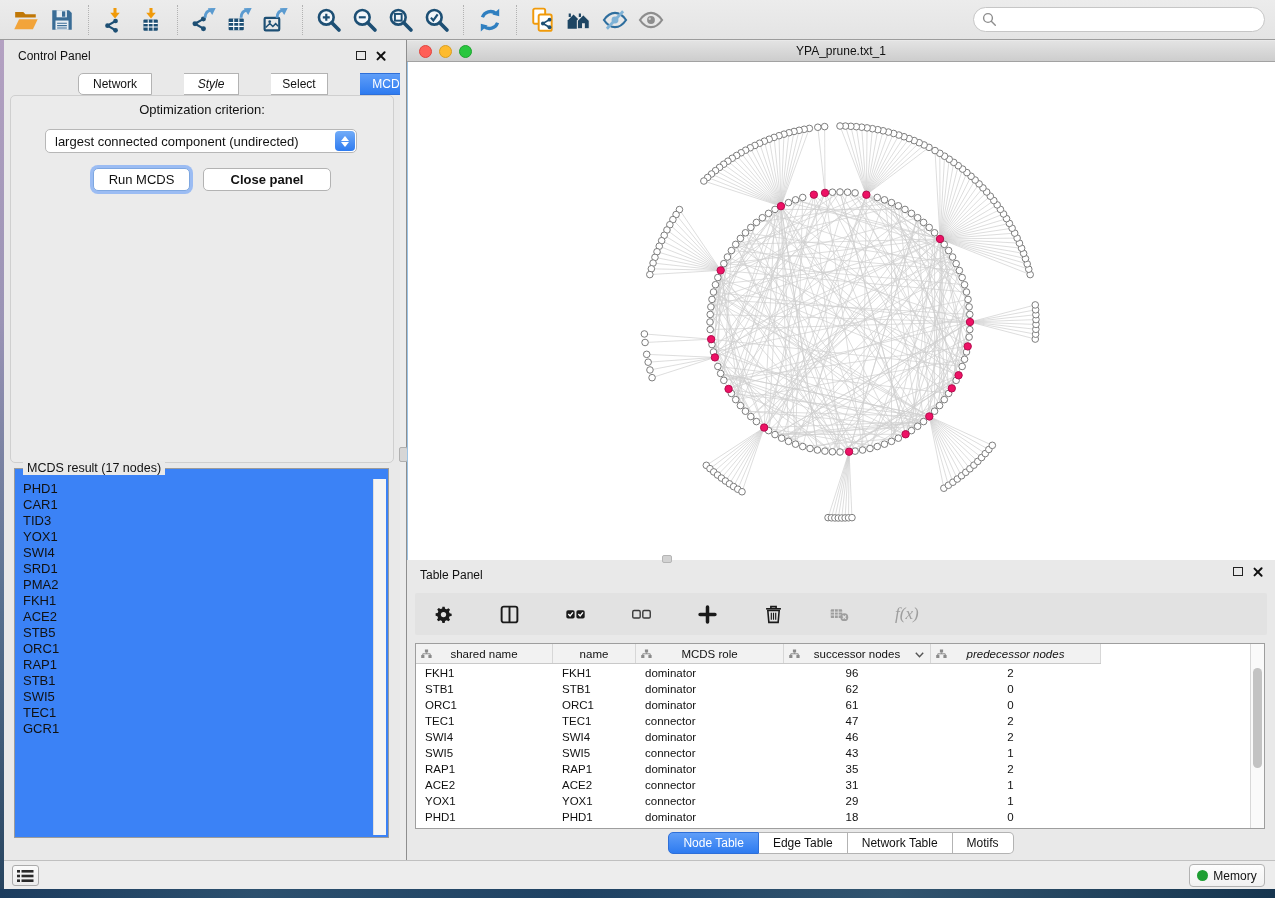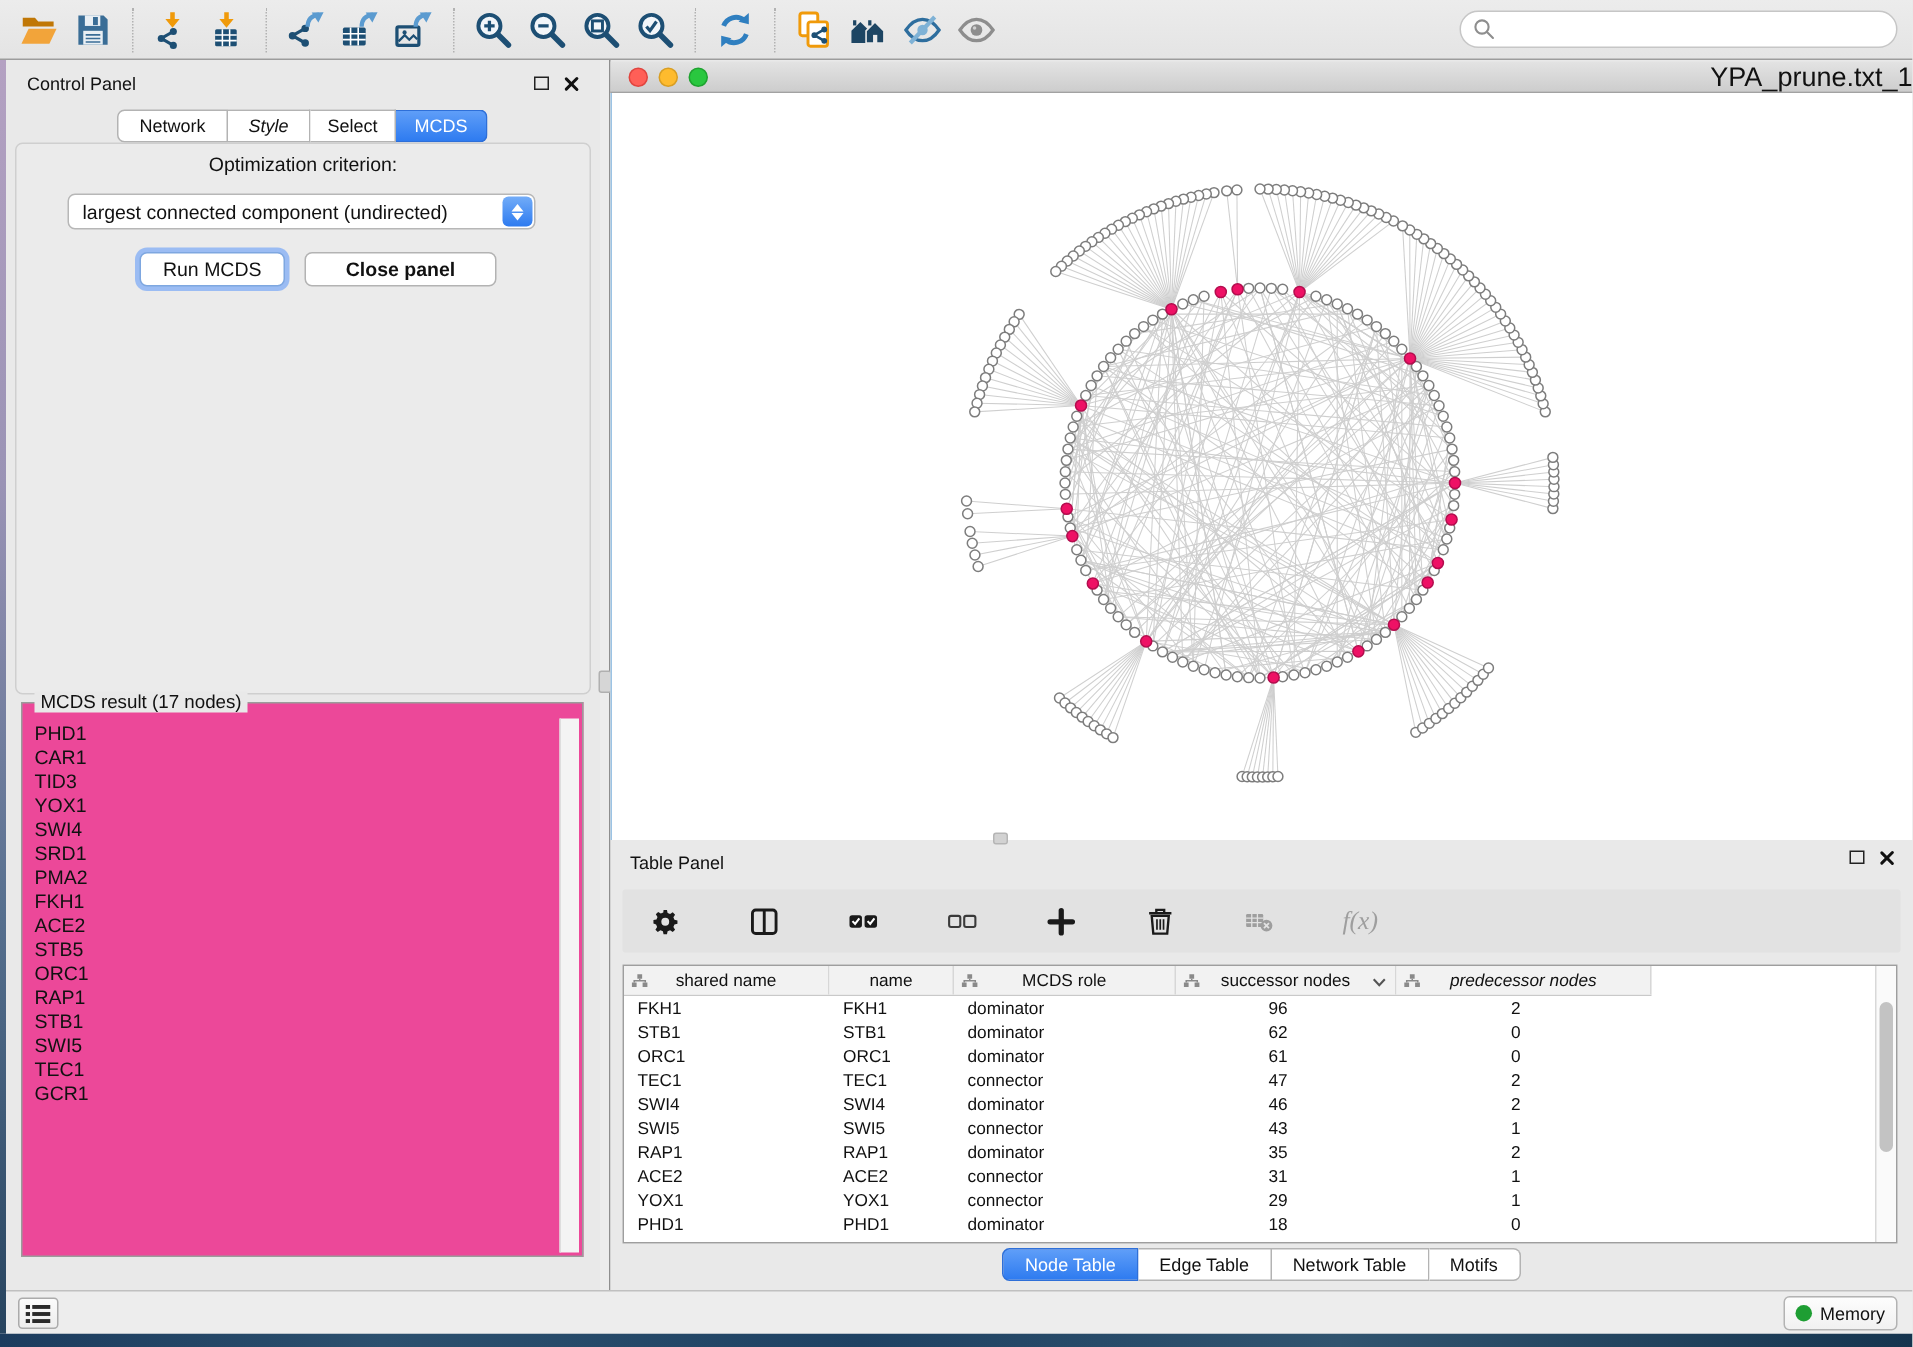--- a/index.html
+++ b/index.html
@@ -34,38 +34,38 @@
   .win-close::before,.win-close::after { content:""; position:absolute; left:5px; top:0; width:2.4px; height:12px; background:#111; border-radius:1px; }
   .win-close::before { transform:rotate(45deg); } .win-close::after { transform:rotate(-45deg); }
 
   .seg-bar { display:flex; }
   .seg-btn { height:22px; background:#fff; border:1px solid #b3b3b3; border-left:none;
     font-size:12px; color:#111; display:flex; align-items:center; justify-content:center; cursor:default; }
   .seg-btn:first-child { border-left:1px solid #b3b3b3; border-radius:5px 0 0 5px; }
   .seg-btn:last-child { border-radius:0 5px 5px 0; }
   .seg-btn.active { background:linear-gradient(#5f9ef8,#2e7bf0); border-color:#2e6fd8; color:#fff; }
 
-  #cp-tabs { position:absolute; left:74px; top:33px; }
+  #cp-tabs { position:absolute; left:74px; top:33px;gap:32px; }
   #cp-content { position:absolute; left:6px; top:55px; width:384px; height:368px;
     background:#ebebeb; border:1px solid #cfcfcf; border-radius:5px; }
   #opt-label { position:absolute; left:0; top:62px; width:100%; text-align:center; font-size:13px; color:#111; }
   #criterion-select { position:absolute; left:41px; top:89px; width:312px; height:24px;
     background:#fff; border:1px solid #b7b7b7; border-radius:5px; font-size:13px; color:#111;
     display:flex; align-items:center; padding-left:9px; }
   #criterion-stepper { position:absolute; right:1px; top:1px; width:20px; height:20px; border-radius:4px;
     background:linear-gradient(#72acf8,#2e7bf0); display:flex; flex-direction:column; align-items:center; justify-content:center; gap:1px; }
   .step-tri-up { width:0; height:0; border-left:4px solid transparent; border-right:4px solid transparent; border-bottom:5px solid #fff; }
   .step-tri-dn { width:0; height:0; border-left:4px solid transparent; border-right:4px solid transparent; border-top:5px solid #fff; }
   .cp-btn { position:absolute; height:23px; background:#fff; border:1px solid #b3b3b3; border-radius:5px;
     font-size:13px; color:#111; display:flex; align-items:center; justify-content:center; }
   #run-btn { left:89px; top:128px; width:97px; box-shadow:0 0 0 3px rgba(90,150,250,.55); border-color:#7ea7e0; }
   #closepanel-btn { left:199px; top:128px; width:128px;font-weight:bold; }
 
   #result-box { position:absolute; left:10px; top:428px; width:375px; height:370px;
-    background:#ec4899; border:1px solid #9b9b9b; }
+    background:#3b82f6; border:1px solid #9b9b9b; }
   #result-legend { position:absolute; left:8px; top:-8px; background:#e9e9e9; padding:0 4px;
     font-size:12.5px; color:#111; }
   #result-list { position:absolute; left:2px; top:12px; right:16px; bottom:2px; overflow:hidden;
     font-size:13px; color:#111; line-height:16px; padding-left:6px; }
   #result-scroll { position:absolute; right:2px; top:10px; bottom:2px; width:13px;
     background:#f4f4f4; border-left:1px solid #dedede; }
 
   
   #v-splitter { position:absolute; left:400px; top:40px; width:7px; height:820px;
     background:#ececec; border-right:1px solid #8f8f8f; }
@@ -74,21 +74,21 @@
 
   
   #network-window { position:absolute; left:407px; top:41px; width:868px; height:519px; }
   #net-titlebar { position:absolute; left:0; top:0; width:100%; height:21px;
     background:linear-gradient(#e3e3e3,#cdcdcd); border-bottom:1px solid #a2a2a2;
     display:flex; align-items:center; }
   .tl { width:13px; height:13px; border-radius:50%; margin-left:7px; }
   .tl-red { background:#ff5f57; border:0.5px solid #e0443e; margin-left:12px; }
   .tl-yellow { background:#febb2e; border:0.5px solid #d99e22; }
   .tl-green { background:#29c73f; border:0.5px solid #1ea32f; }
-  #net-title { position:absolute; left:0; width:100%; text-align:right; font-size:18px; color:#111; }
+  #net-title { position:absolute; left:0; width:100%; text-align:center; font-size:12px; color:#111; }
   #net-canvas { position:absolute; left:0; top:21px; width:868px; height:498px; background:#fff; border-left:1px solid #9cc3e4; }
   #graph-svg { position:absolute; left:0; top:0; }
   #h-dimple { position:absolute; left:662px; top:555px; width:10px; height:8px;
     background:#d2d2d2; border:1px solid #b5b5b5; border-radius:2px; z-index:5; }
 
   
   #table-panel { position:absolute; left:407px; top:560px; width:868px; height:300px; background:#e9e9e9; }
   #tp-title { position:absolute; left:13px; top:8px; font-size:12px; color:#111; }
   #tp-toolbar { position:absolute; left:8px; top:33px; width:852px; height:42px;
     background:#e2e2e2; border-radius:2px; display:flex; align-items:center; padding-left:16px;gap:28px; }

